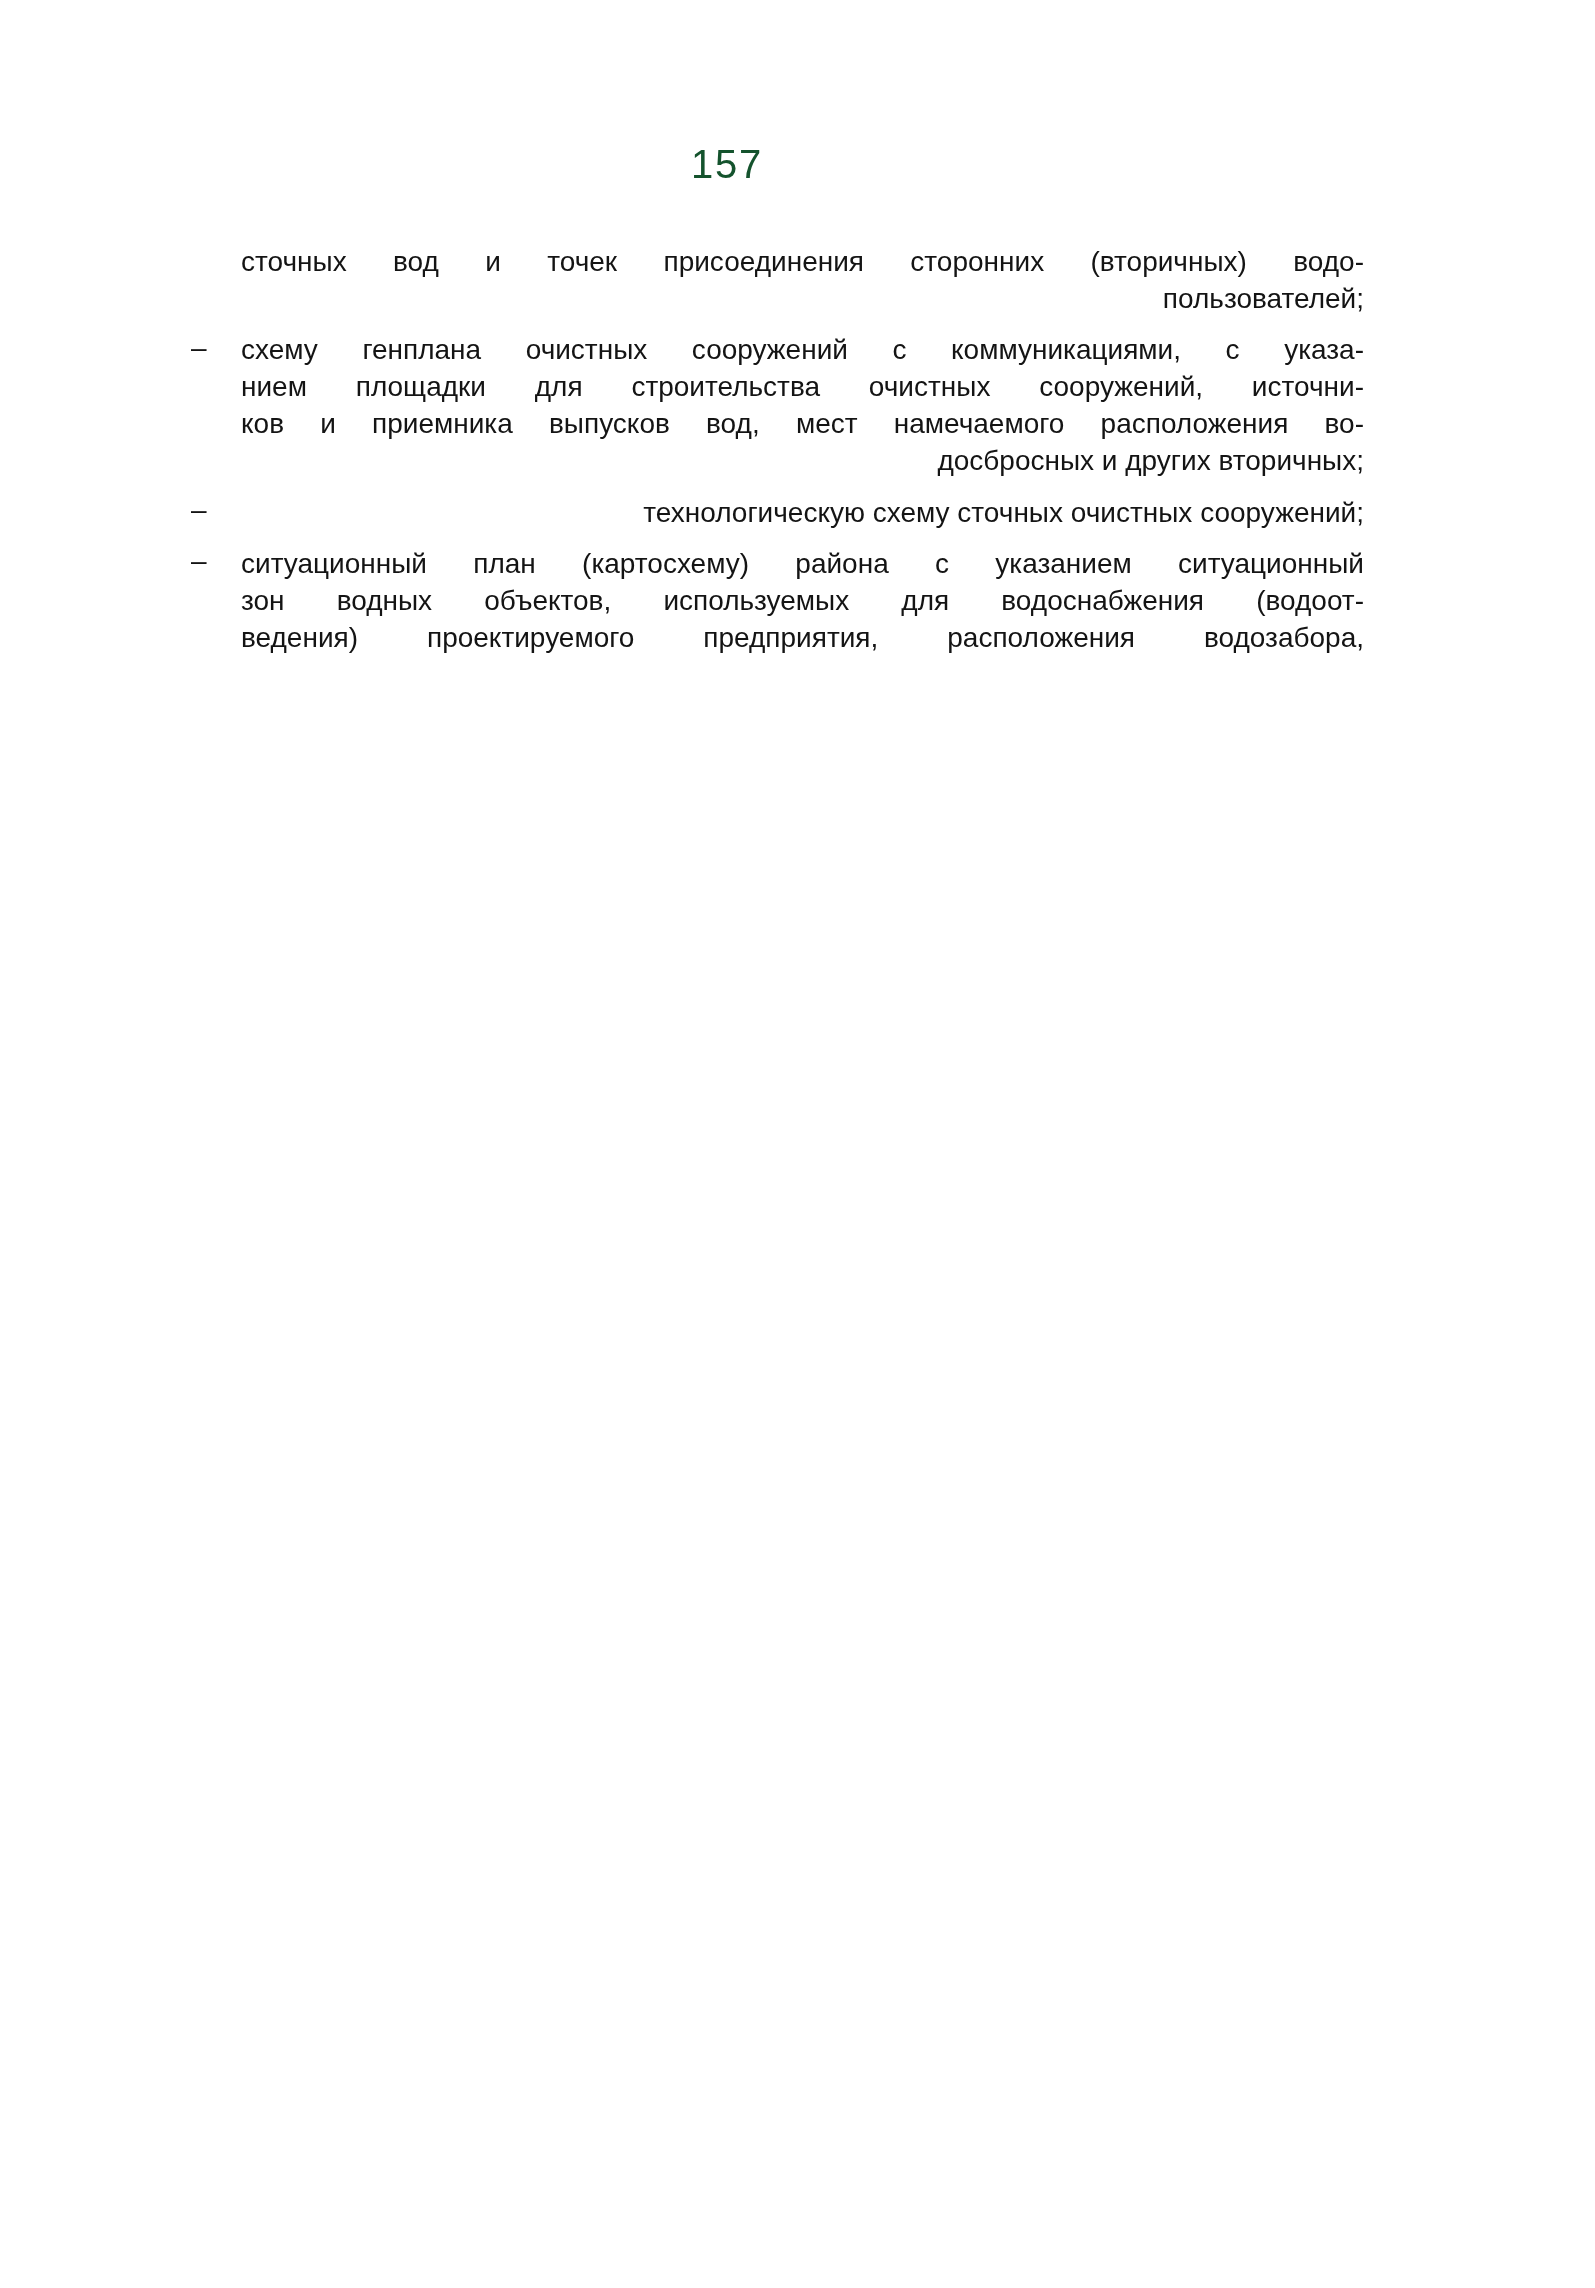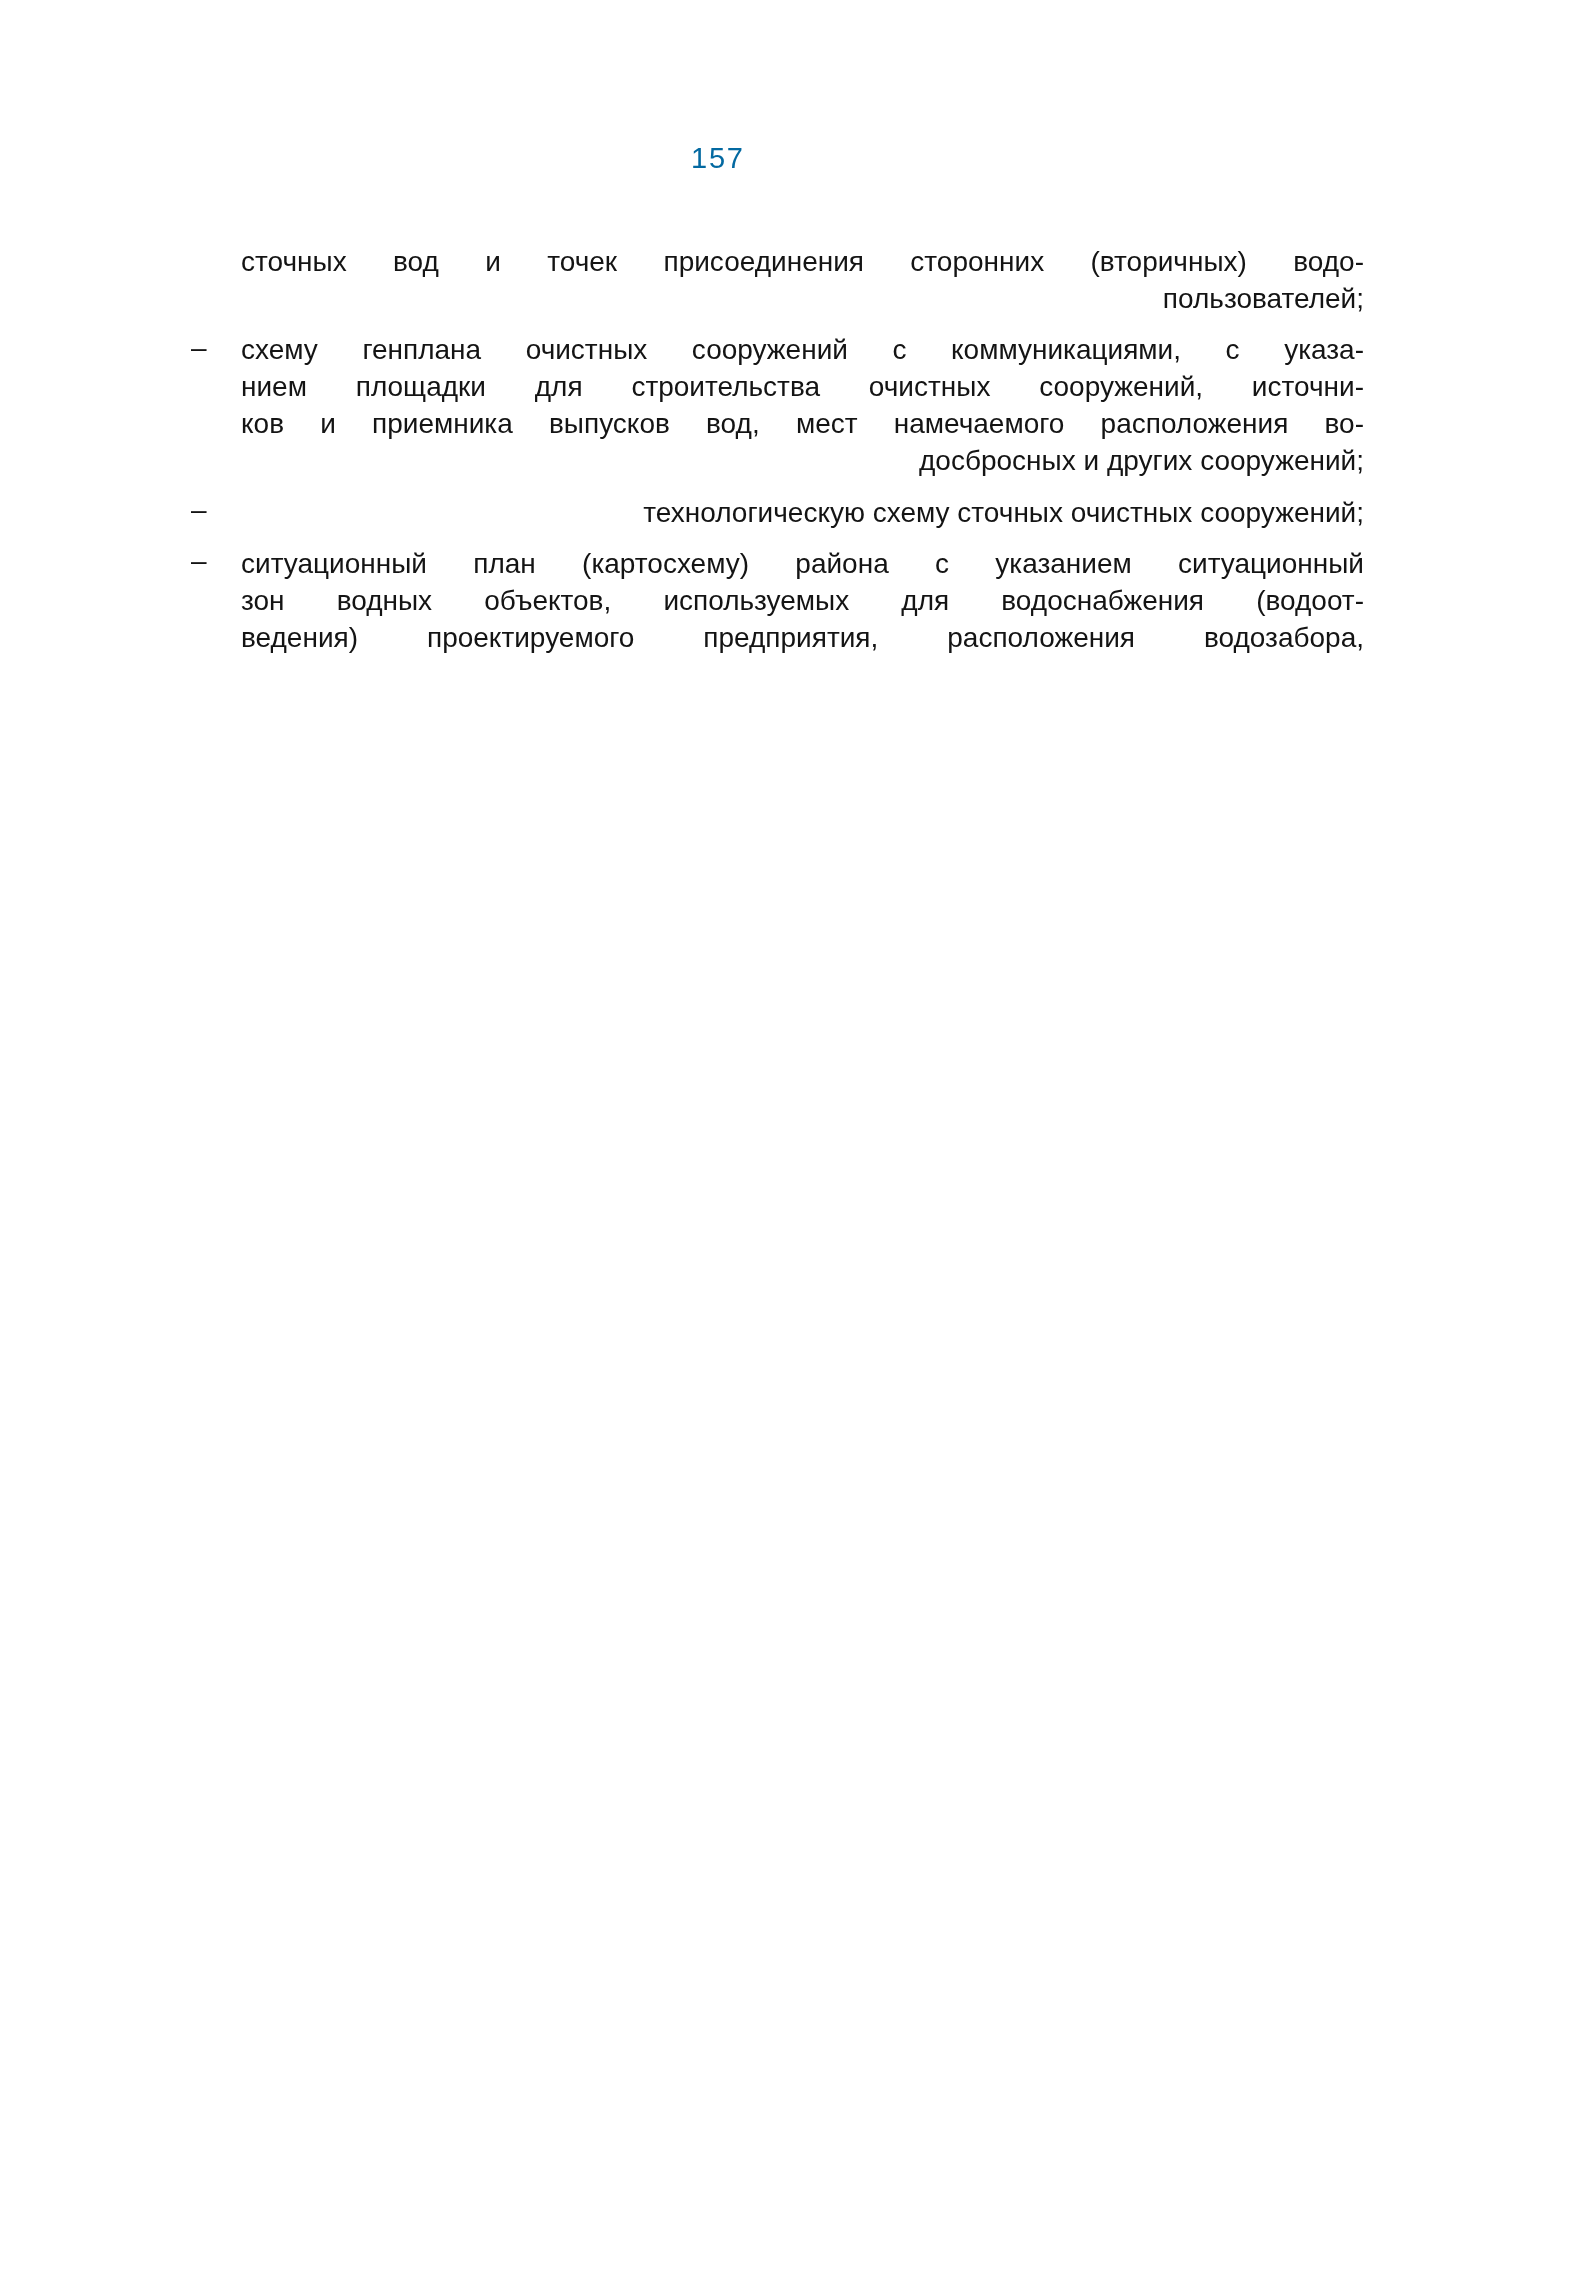--- a/index.html
+++ b/index.html
@@ -13,23 +13,23 @@
     position: relative;
     font-family: "Liberation Sans", sans-serif;
     color: #141414;
     overflow: hidden;
   }
   .page-number {
     position: absolute;
     top: 142px;
     left: 691px;
     width: 90px;
-    font-size: 29px;
+    font-size: 40px;
     letter-spacing: 1.8px;
-    color: #0369a1;
+    color: #14532d;
   }
   .body-text {
     position: absolute;
     left: 241px;
     top: 243px;
     width: 1123px;
     font-size: 28px;
     line-height: 37px;
     color: #141414;
   }
@@ -66,21 +66,21 @@
   <div class="para">
     <div class="line jl">сточных вод и точек присоединения сторонних (вторичных) водо-</div>
     <div class="line">пользователей;</div>
   </div>
 
   <div class="para">
     <span class="dash">–</span>
     <div class="line jl">схему генплана очистных сооружений с коммуникациями, с указа-</div>
     <div class="line jl">нием площадки для строительства очистных сооружений, источни-</div>
     <div class="line jl">ков и приемника выпусков вод, мест намечаемого расположения во-</div>
-    <div class="line">досбросных и других сооружений;</div>
+    <div class="line">досбросных и других вторичных;</div>
   </div>
 
   <div class="para">
     <span class="dash">–</span>
     <div class="line">технологическую схему сточных очистных сооружений;</div>
   </div>
 
   <div class="para">
     <span class="dash">–</span>
     <div class="line jl">ситуационный план (картосхему) района с указанием ситуационный</div>

